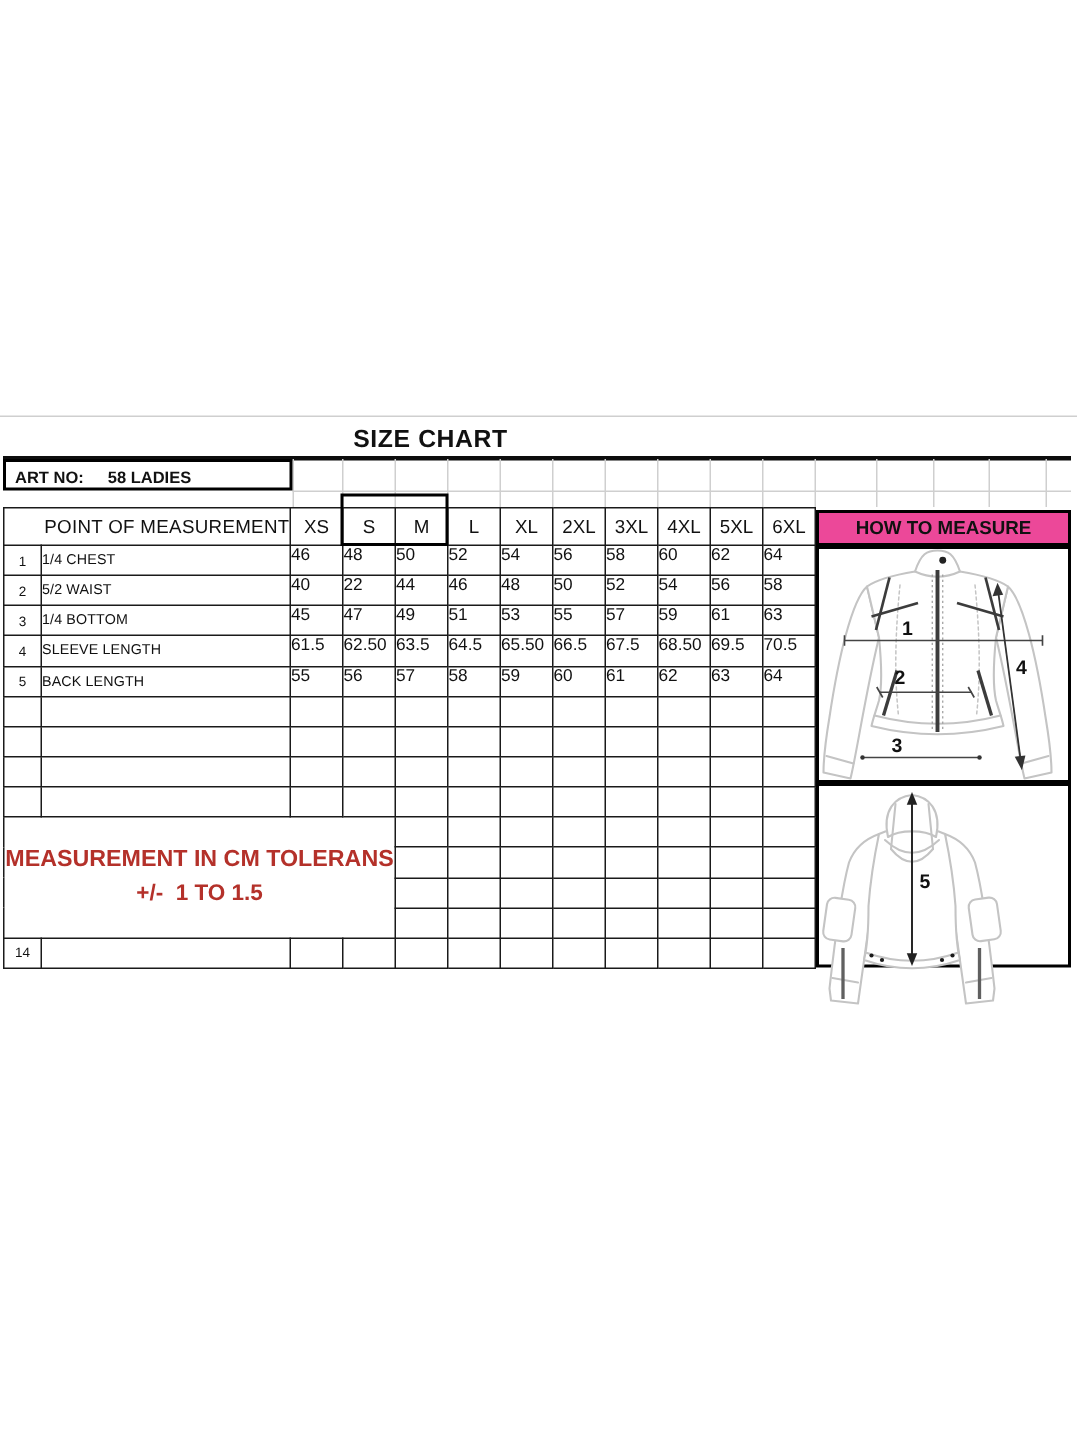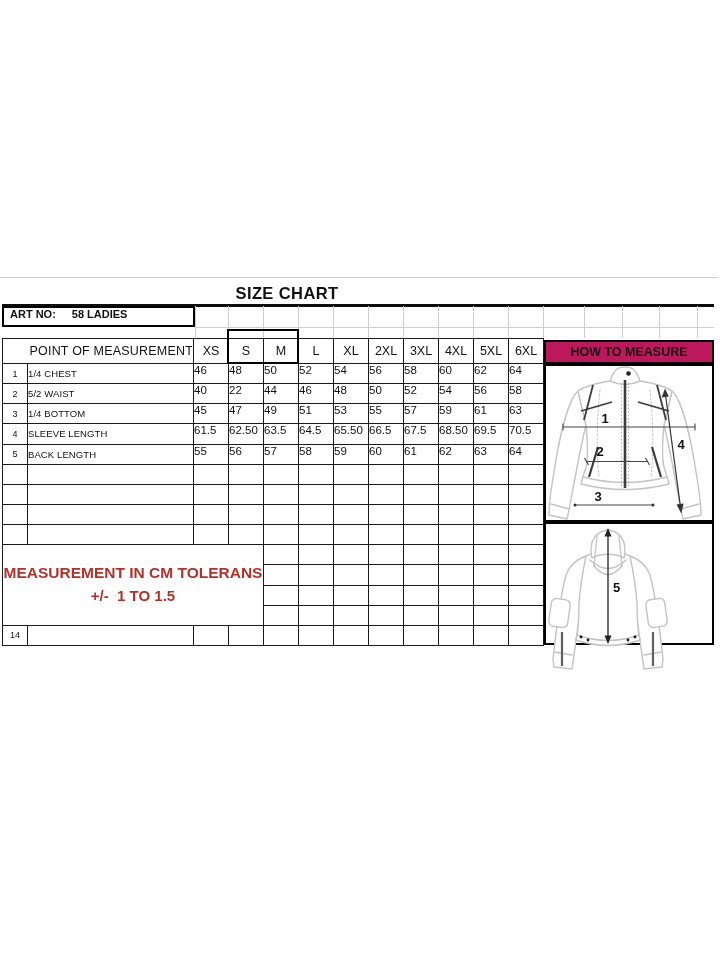--- a/index.html
+++ b/index.html
@@ -3,39 +3,39 @@
 <meta charset="utf-8">
 <style>
   html,body{margin:0;padding:0;background:#fff;}
   .page{position:relative;width:720px;height:960px;background:#fff;overflow:hidden;
         font-family:"Liberation Sans",sans-serif;color:var(--text,#111);}
   .abs{position:absolute;box-sizing:border-box;}
   .title{top:284px;left:0;width:574px;text-align:center;font-size:16.5px;font-weight:bold;letter-spacing:.4px;}
   .topline{top:304px;left:2px;width:712px;height:2.5px;background:#0d0d0d;}
   .faint{background:var(--faint,#cfcfcf);}
   .artno{top:306px;left:2px;width:193px;height:20.5px;border:2.5px solid #000;background:#fff;
-         display:flex;align-items:flex-start;font-size:11px;font-weight:bold;z-index:4;}
+         display:flex;align-items:flex-end;font-size:11px;font-weight:bold;z-index:4;}
   .artno .lab{margin-left:6px;}
   .artno .val{margin-left:16px;}
   table.sizetable{position:absolute;left:2px;top:338px;width:541px;border-collapse:collapse;
         table-layout:fixed;z-index:2;}
   table.sizetable td,table.sizetable th{border:1px solid var(--grid,#1a1a1a);padding:0;overflow:hidden;
         font-weight:normal;background:transparent;}
   tr.hdr{height:25px;}
   tr.r{height:20.15px;}
   td.pom{font-weight:bold;font-size:12.5px;text-align:right;letter-spacing:.2px;border-radius:11px;}
   td.size{font-size:12.5px;text-align:center;margin-top:40px;}
   td.num{font-size:9px;text-align:center;vertical-align:middle;}
   td.lbl{font-size:9.5px;padding-left:7px;vertical-align:middle;letter-spacing:.1px;}
   td.val{font-size:11.5px;vertical-align:top;padding:1px 0 0 3px;}
   td.note{border:3px solid #000;text-align:center;vertical-align:middle;}
   td.note .l1{color:var(--note,#b4312a);font-size:15.5px;font-weight:bold;line-height:22px;}
   td.note .l2{color:var(--note,#b4312a);font-size:15px;font-weight:bold;line-height:24px;white-space:pre;}
   .smbox{top:329px;left:227px;width:72px;height:35px;border:2.5px solid #000;z-index:5;pointer-events:none;}
-  .panelhdr{top:340px;left:544px;width:170px;height:23.5px;border:2.5px solid #000;background:#be185d;
+  .panelhdr{top:340px;left:544px;width:170px;height:23.5px;border:2.5px solid #000;background:#ec4899;
         display:flex;align-items:center;justify-content:center;font-size:12.5px;font-weight:bold;z-index:3;}
   .pbox{left:544px;width:170px;border:2.5px solid #000;z-index:1;background:#fff;}
   .pbox.up{top:363.5px;height:158px;}
   .pbox.dn{top:521.5px;height:123.5px;}
   svg.diag{position:absolute;z-index:6;}
   svg.diag text{font-family:"Liberation Sans",sans-serif;font-weight:bold;font-size:13px;fill:#111;}
 </style>
 </head>
 <body>
 

